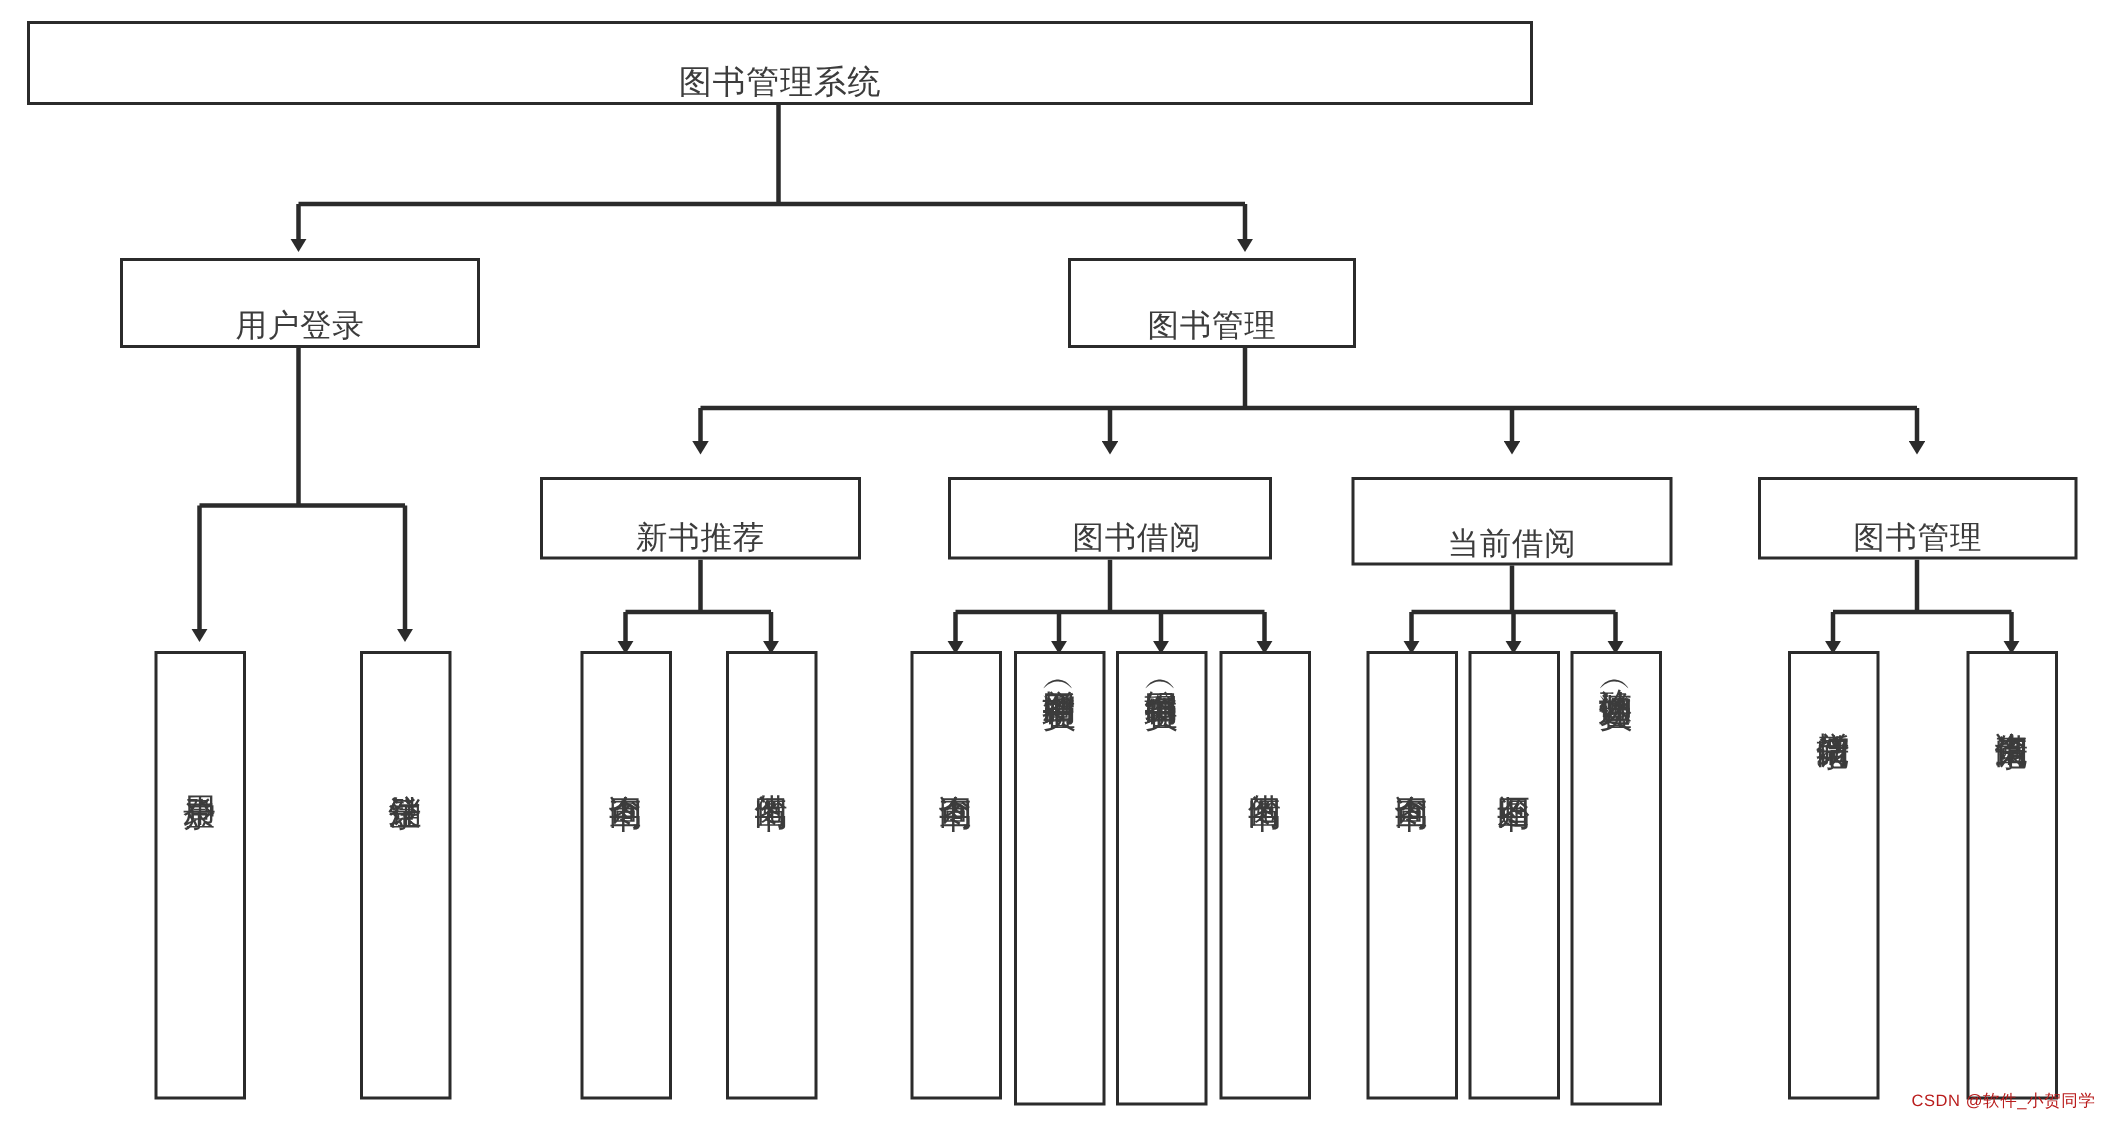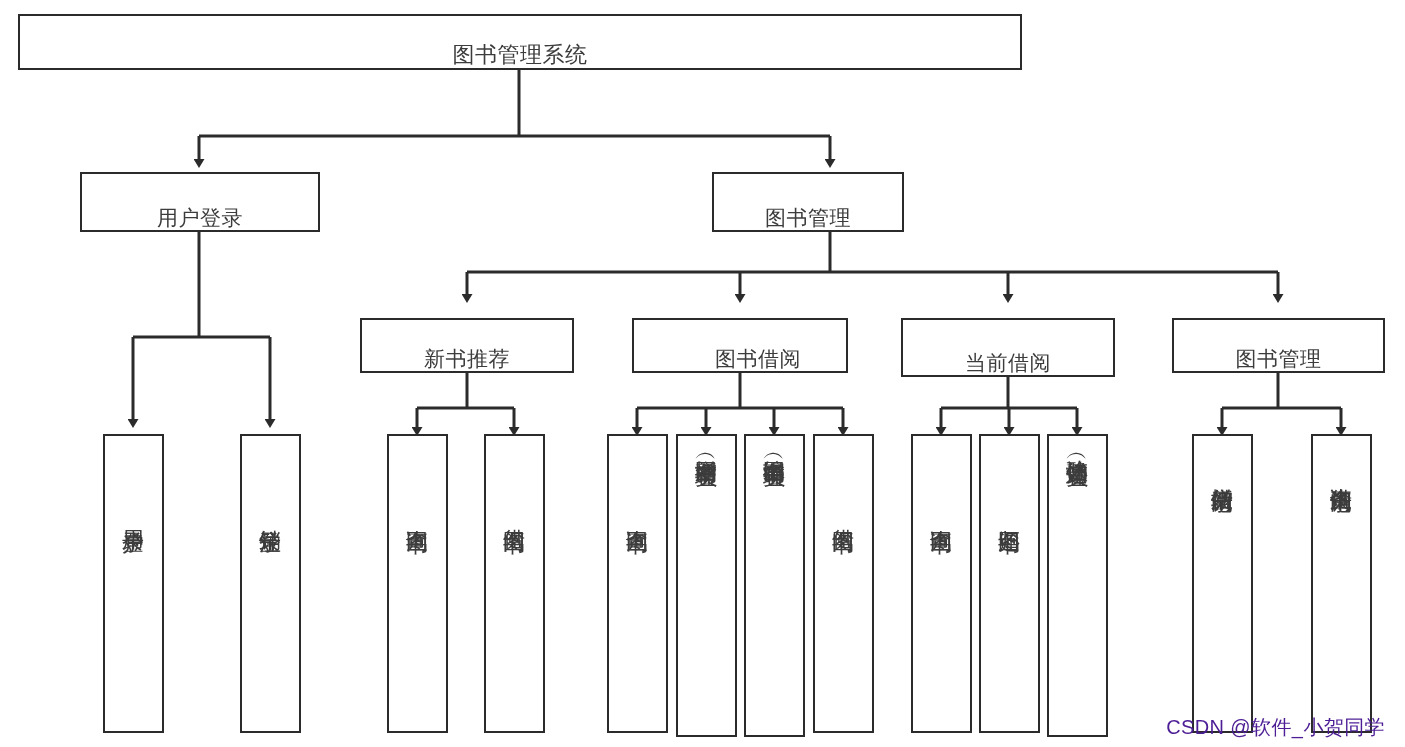--- a/index.html
+++ b/index.html
@@ -55,24 +55,24 @@
     line-height: 1.05;
     letter-spacing: 1px;
     white-space: nowrap;
     color: #3c3c3c;
   }
   .node.leaf.mid .lbl {
     margin-top: 70px;
   }
   .watermark {
     position: absolute;
-    right: 20px;
+    right: 8px;
     bottom: 6px;
-    color: #4c1d95;
-    font-size: 20px;
+    color: #b91c1c;
+    font-size: 11px;
     letter-spacing: 0.4px;
     white-space: nowrap;
     user-select: none;
   }
 </style>
 </head>
 <body>
 
 <div id="canvas">
 

